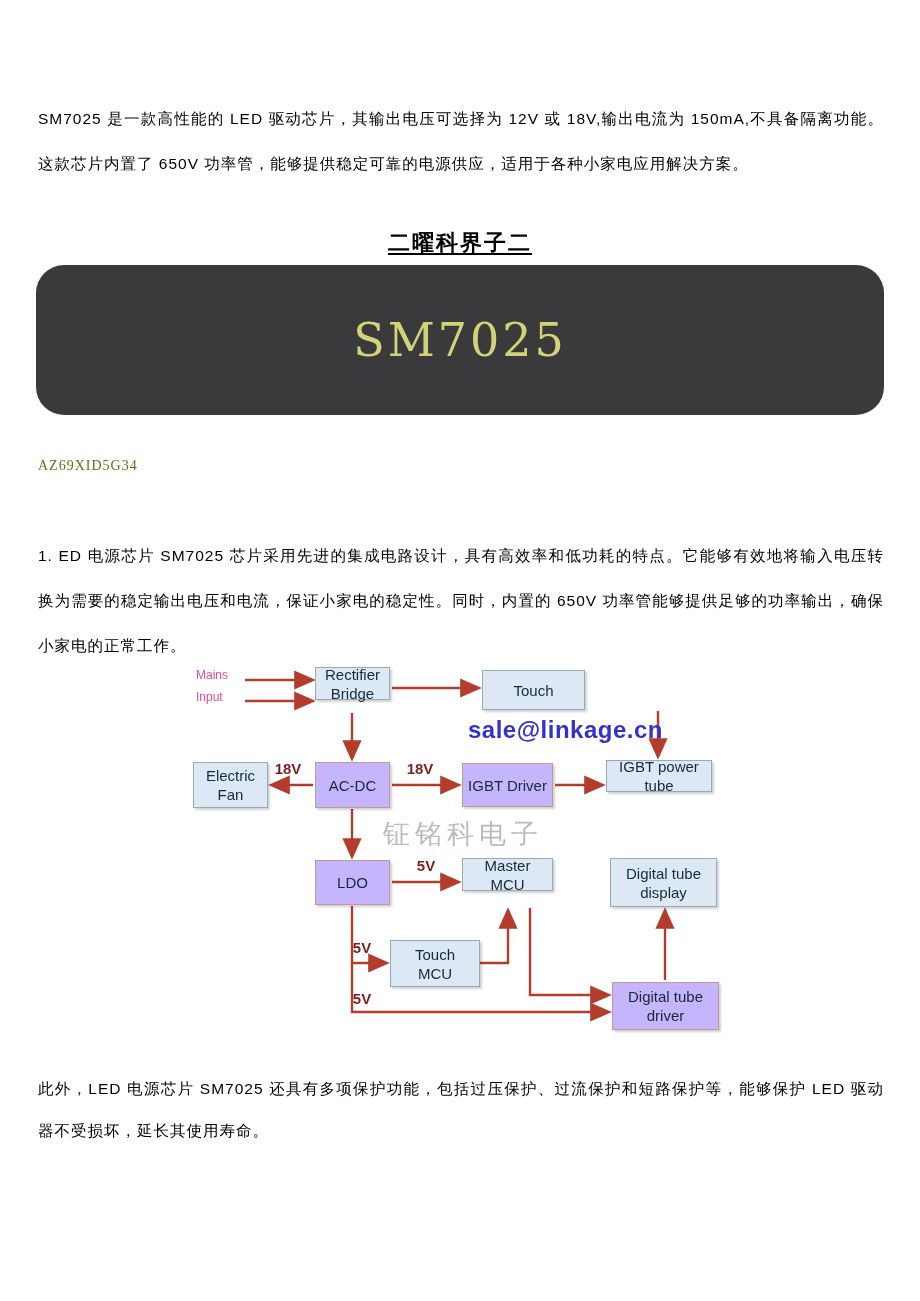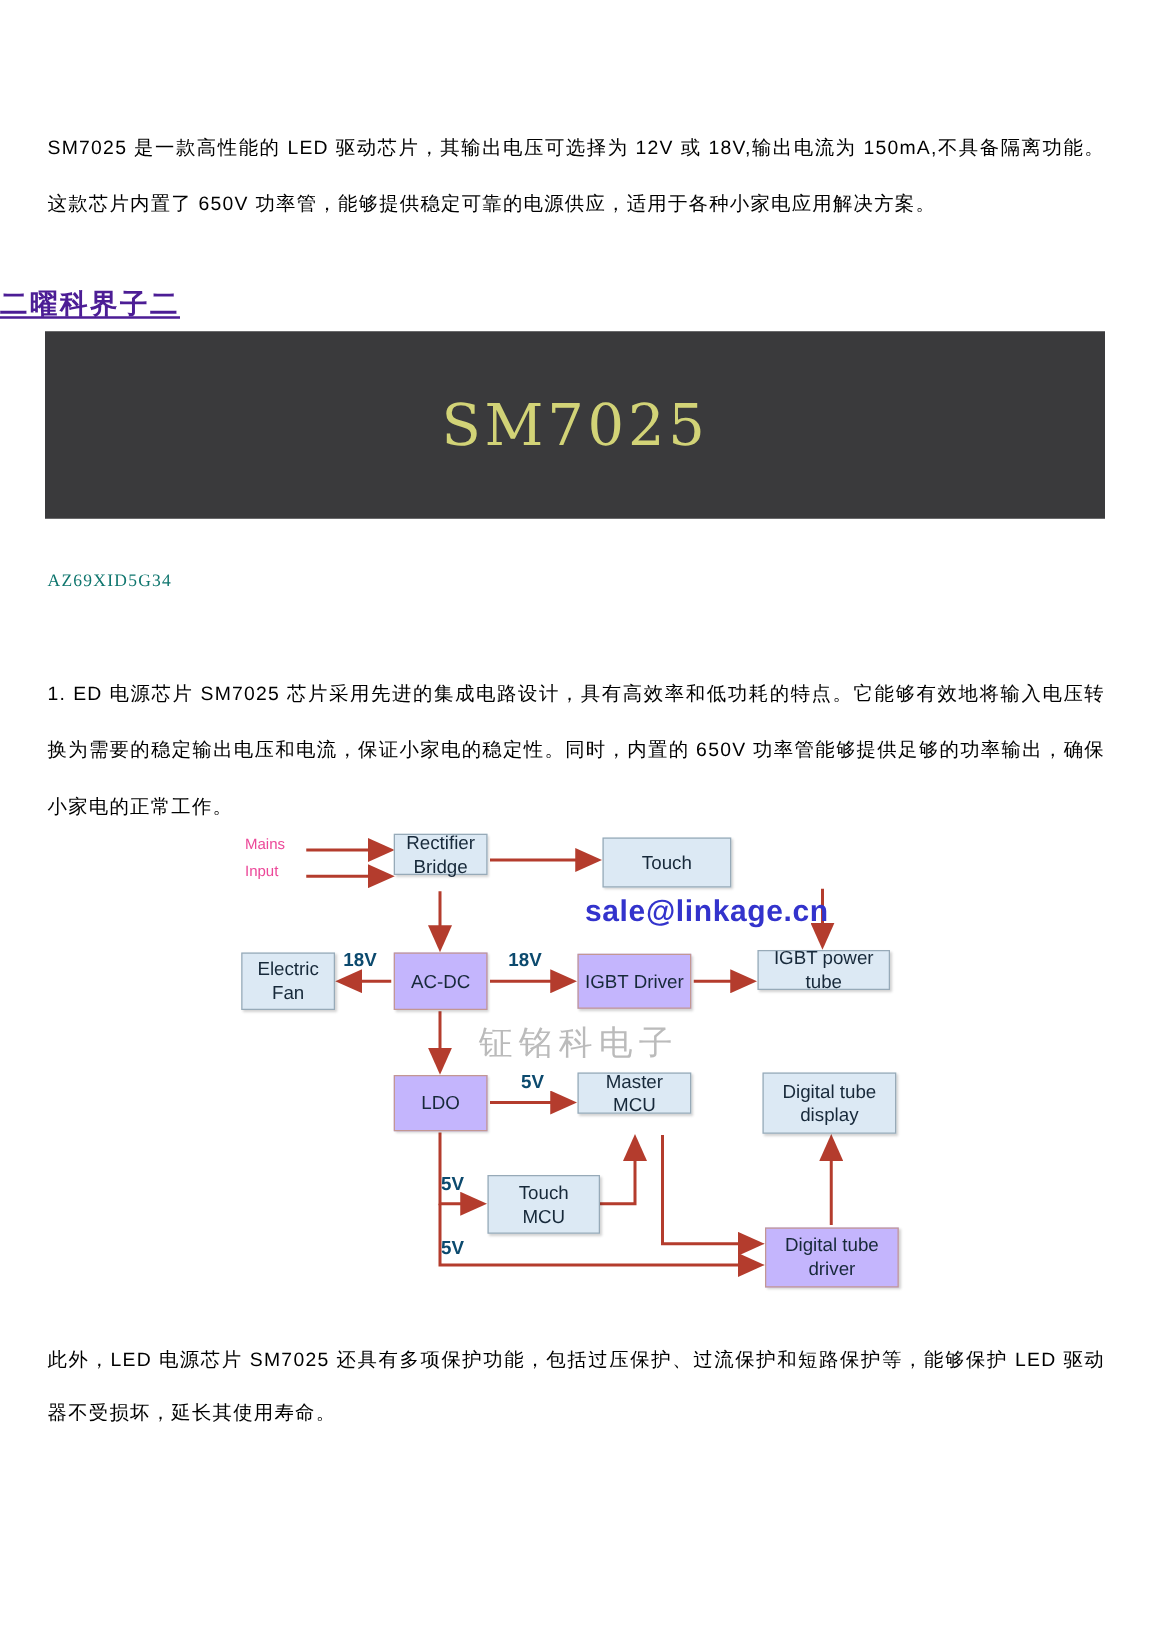--- a/index.html
+++ b/index.html
@@ -6,42 +6,42 @@
   html,body { background:#ffffff; }
   body { font-family:"Liberation Sans", sans-serif; }
   .page { position:relative; width:920px; height:1301px; margin:0 auto; background:#ffffff; overflow:hidden; }
 
   .para { position:absolute; left:38px; right:36px; font-size:15.5px; line-height:45px;
           letter-spacing:1px; text-align:justify; color:#000000; }
   .para-intro { top:96px; }
   .para-features { top:533px; }
   .para-protection { top:1068px; line-height:42px; }
 
-  .heading { position:absolute; top:228px; left:0; width:100%; 
-             font-size:22px; font-weight:bold; color:#4c1d95; letter-spacing:2px;
+  .heading { position:absolute; top:228px; left:0; width:100%; text-align:center;
+             font-size:22px; font-weight:bold; color:#000000; letter-spacing:2px;
              text-decoration:underline; text-underline-offset:3px; }
 
   .banner { position:absolute; top:265px; left:36px; width:848px; height:150px;
-            background:#3a3a3c; display:flex; align-items:center; justify-content:center; }
+            background:#3a3a3c; display:flex; align-items:center; justify-content:center;border-radius:28px; }
   .banner-title { font-family:"DejaVu Serif", serif; font-size:46px; color:#d2d377;
                   letter-spacing:3px; }
 
   .code { position:absolute; top:458px; left:38px; font-family:"Liberation Serif", serif;
-          font-size:14px; color:#0f766e; letter-spacing:1px; }
+          font-size:14px; color:#4d7c0f; letter-spacing:1px; }
 
   .diagram { position:absolute; top:650px; left:0; width:920px; height:400px; }
   .diagram svg { position:absolute; left:0; top:0; }
 
   .bx { position:absolute; display:flex; align-items:center; justify-content:center;
         text-align:center; white-space:pre-line; font-size:15px; line-height:19px;
         color:#17293a; border:1px solid #97aab8; box-shadow:1.5px 1.5px 2px rgba(0,0,0,0.18); }
   .blue { background:#dce9f4; }
   .pink { background:#c4b5fd; border-color:#c39793; }
 
-  .vlabel { position:absolute; color:#0c4a6e; font-weight:bold; font-size:15px;
+  .vlabel { position:absolute; color:#7f1d1d; font-weight:bold; font-size:15px;
             text-align:center; width:44px; }
   .mains  { position:absolute; left:196px; top:14px; color:#ec4899; font-weight:normal;
             font-size:12px; line-height:22px; white-space:pre-line; }
   .email  { position:absolute; left:468px; top:66px; color:#3333cc; font-weight:bold;
             font-size:24px; letter-spacing:0.5px; }
   .watermark { position:absolute; left:383px; top:166px; color:#bbbbbb; font-size:27px;
                letter-spacing:5px; }
 </style>
 </head>
 <body>

